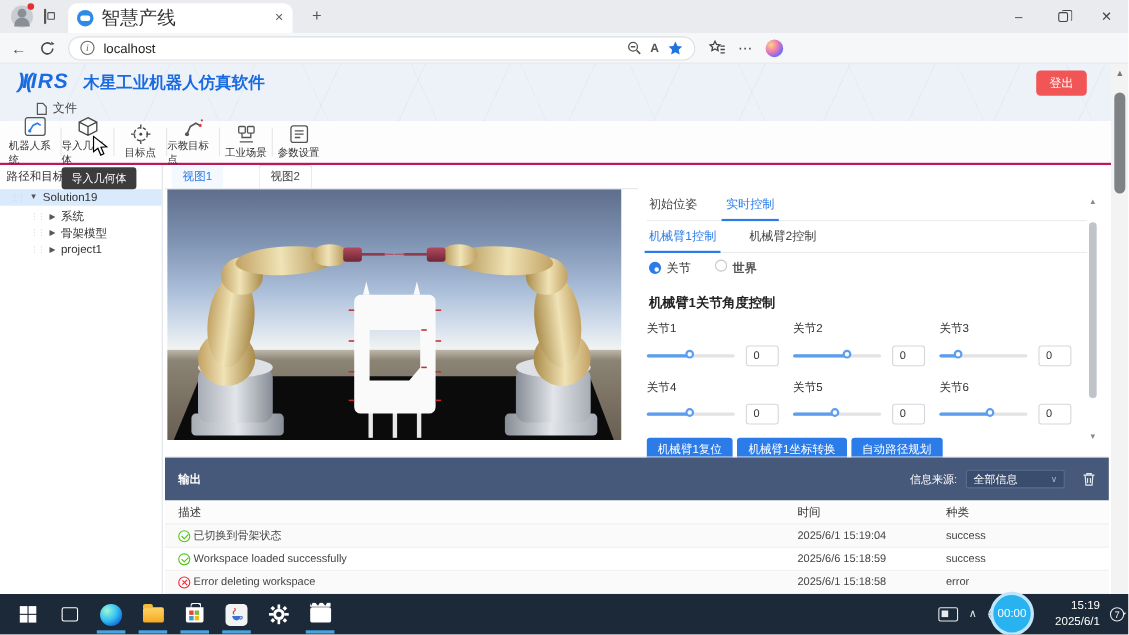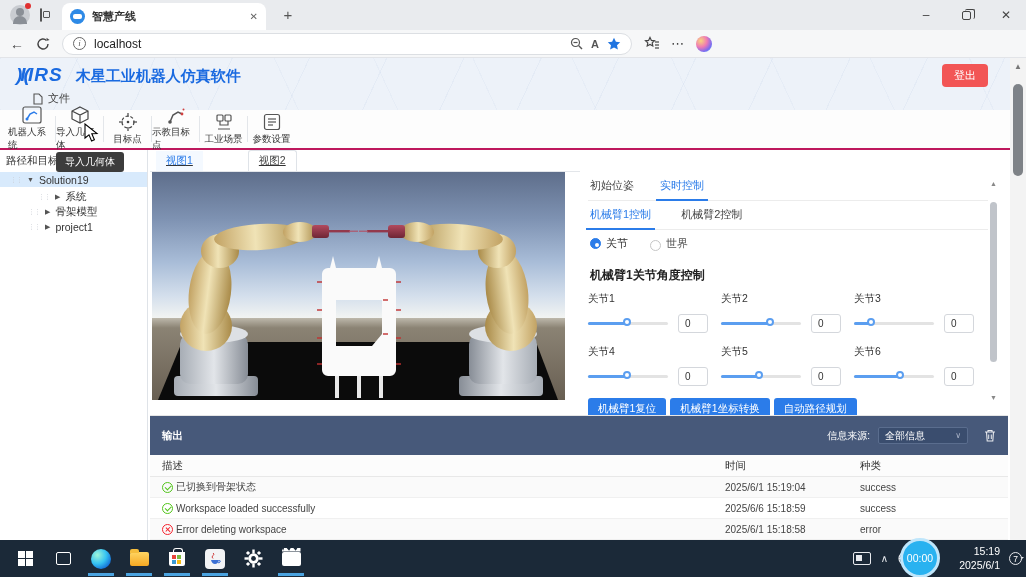--- a/index.html
+++ b/index.html
@@ -5,21 +5,21 @@
   * { margin:0; padding:0; box-sizing:border-box; }
   html,body { width:1026px; height:577px; overflow:hidden; }
   body { font-family:"Liberation Sans","DejaVu Sans",sans-serif; font-size:11px; color:#333; }
   #screen { position:relative; width:1026px; height:577px; background:#fff; overflow:hidden; }
   .abs { position:absolute; }
 
   
   .titlebar { left:0; top:0; width:1026px; height:30px; background:#e9ebee; }
   .tab { left:62px; top:3px; width:204px; height:27px; background:#fff; border-radius:8px 8px 0 0;
          display:flex; align-items:center; padding:0 8px; gap:7px; }
-  .tab-title { flex:1; font-size:11px; color:#333; white-space:nowrap; overflow:hidden;font-weight:bold; }
+  .tab-title { flex:1; font-size:17px; color:#333; white-space:nowrap; overflow:hidden; }
   .favicon { width:15px; height:15px; border-radius:50%; background:#2e8ae6; position:relative; flex:0 0 15px;}
   .favicon::after { content:""; position:absolute; left:3px; top:5px; width:9px; height:5px; background:#fff; border-radius:2px; }
   .tbbtn { color:#555; font-size:12px; text-align:center; line-height:27px; }
   .winctl { width:40px; height:28px; display:flex; align-items:center; justify-content:center; color:#444; font-size:12px; }
   .restore-box { width:9px; height:9px; border:1px solid #444; border-radius:2px; position:relative; }
   .restore-box::before { content:""; position:absolute; left:2px; top:-3px; width:9px; height:9px; border:1px solid #444; border-radius:2px; border-left:none; border-bottom:none; }
   .profile { width:20px; height:20px; border-radius:50%; background:#c9ccd1; position:relative; }
   .profile::before { content:""; position:absolute; left:6px; top:3px; width:8px; height:8px; border-radius:50%; background:#8a8f96; }
   .profile::after { content:""; position:absolute; left:3px; top:11px; width:14px; height:8px; border-radius:7px 7px 0 0; background:#8a8f96; }
   .reddot { position:absolute; right:-1px; top:-2px; width:6px; height:6px; border-radius:50%; background:#e03131; }
@@ -56,21 +56,21 @@
 
   
   .sidebar { left:0; top:150px; width:148px; height:390px; background:#fff; border-right:1px solid #dfe3e8; }
   .sb-title { font-size:10.5px; color:#333; padding:4px 6px; }
   .treerow { height:15px; display:flex; align-items:center; gap:5px; font-size:10.5px; color:#333; }
   .treerow.selected { background:#d8eafc; }
   .drag { color:#c8ccd2; font-size:7px; letter-spacing:-1px; }
   .tarrow { font-size:7px; color:#555; }
 
   
-  .vtabs { left:150px; top:150px; width:430px; height:22px; border-bottom:1px solid #e3e6ea; display:flex; align-items:flex-end; padding-left:6px; gap:13px;text-decoration:underline;}
+  .vtabs { left:150px; top:150px; width:430px; height:22px; border-bottom:1px solid #e3e6ea; display:flex; align-items:flex-end; padding-left:6px; gap:0;}
   .vtab { font-size:10.5px; padding:3px 10px; color:#444; }
   .vtab.active { color:#2b7ce9; background:#f4f9ff; }
   .vtab.boxed { border:1px solid #dfe3e8; border-bottom:none; border-radius:3px 3px 0 0; background:#fff;margin-left:32px; }
   .canvas3d { left:152px; top:172px; width:413px; height:228px; }
 
   
   .cpanel { left:588px; top:172px; width:400px; height:235px; background:#fff; }
   .ctabs { display:flex; gap:26px; border-bottom:1px solid #ececec; padding:6px 2px 7px 2px; font-size:11px; }
   .ctab { color:#444; position:relative; }
   .ctab.active { color:#2b7ce9; }
@@ -301,21 +301,21 @@
     <path d="M1 1 L1 15 L5 11.8 L7.6 18 L10.4 16.8 L7.8 10.8 L13 10.5 Z" fill="#fff" stroke="#000" stroke-width="1.1"></path>
   </svg>
 
   <div class="abs sidebar">
     <div class="sb-title">路径和目标点</div>
     <div class="treerow selected" style="padding-left:10px;">
       <span class="drag">⋮⋮</span>
       <span class="tarrow">▼</span>
       <span>Solution19</span>
       </div>
-    <div class="treerow" style="padding-left:38px;margin-top:2px;">
+    <div class="treerow" style="padding-left:28px;margin-top:2px;">
       <span class="drag">⋮⋮</span>
       <span class="tarrow">▶</span>
       <span>系统</span>
       </div>
     <div class="treerow" style="padding-left:28px;">
       <span class="drag">⋮⋮</span>
       <span class="tarrow">▶</span>
       <span>骨架模型</span>
       </div>
     <div class="treerow" style="padding-left:28px;">
@@ -406,21 +406,21 @@
     </div>
     <div class="ctabs" style="gap:30px;">
       <span class="ctab active">机械臂1控制</span>
       <span class="ctab">机械臂2控制</span>
     </div>
     <div style="display:flex;gap:22px;align-items:center;padding:6px 2px;">
       <span style="display:flex;align-items:center;gap:5px;">
         <span class="radio-outer sel"></span>
         <span>关节</span>
         </span>
-      <span style="display:flex;align-items:flex-end;gap:5px;color:#555;">
+      <span style="display:flex;align-items:flex-start;gap:5px;color:#555;font-weight:bold;">
         <span class="radio-outer"></span>
         <span>世界</span>
         </span>
     </div>
     <div class="sect-title">机械臂1关节角度控制</div>
 
     <div class="jgrid">
       <div>
         <div class="jlabel">关节1</div>
         <div class="sliderline">

